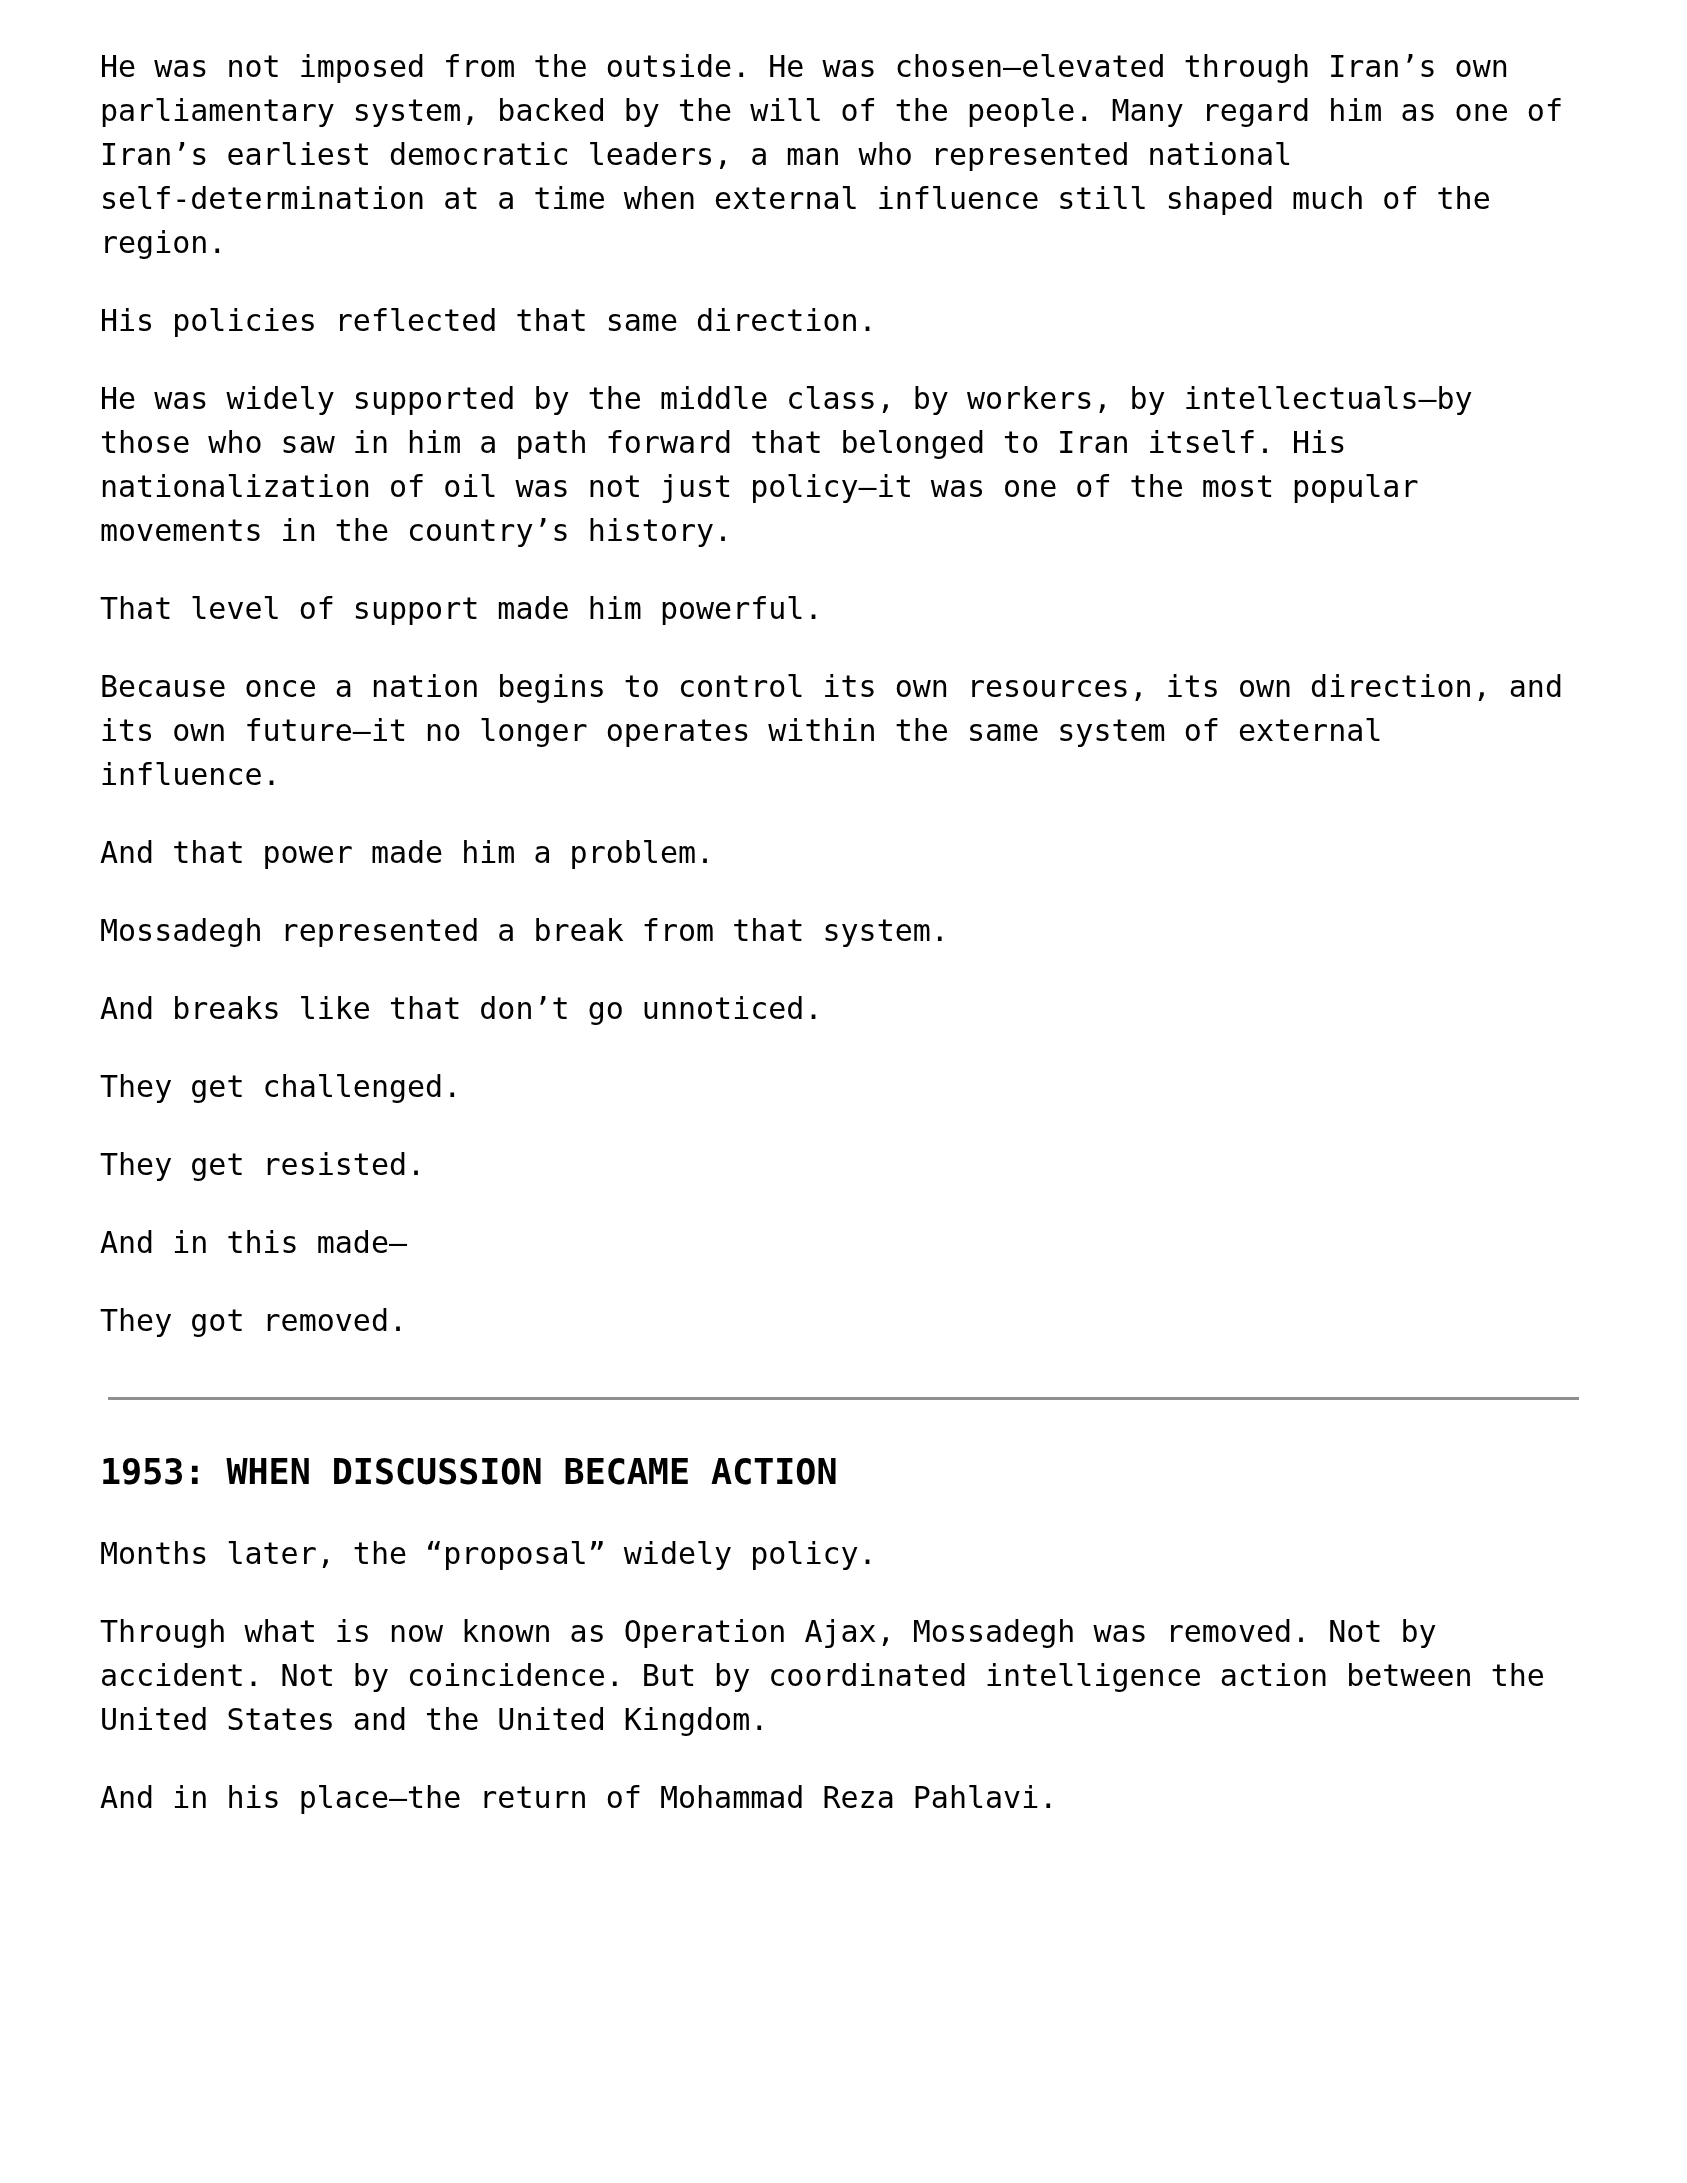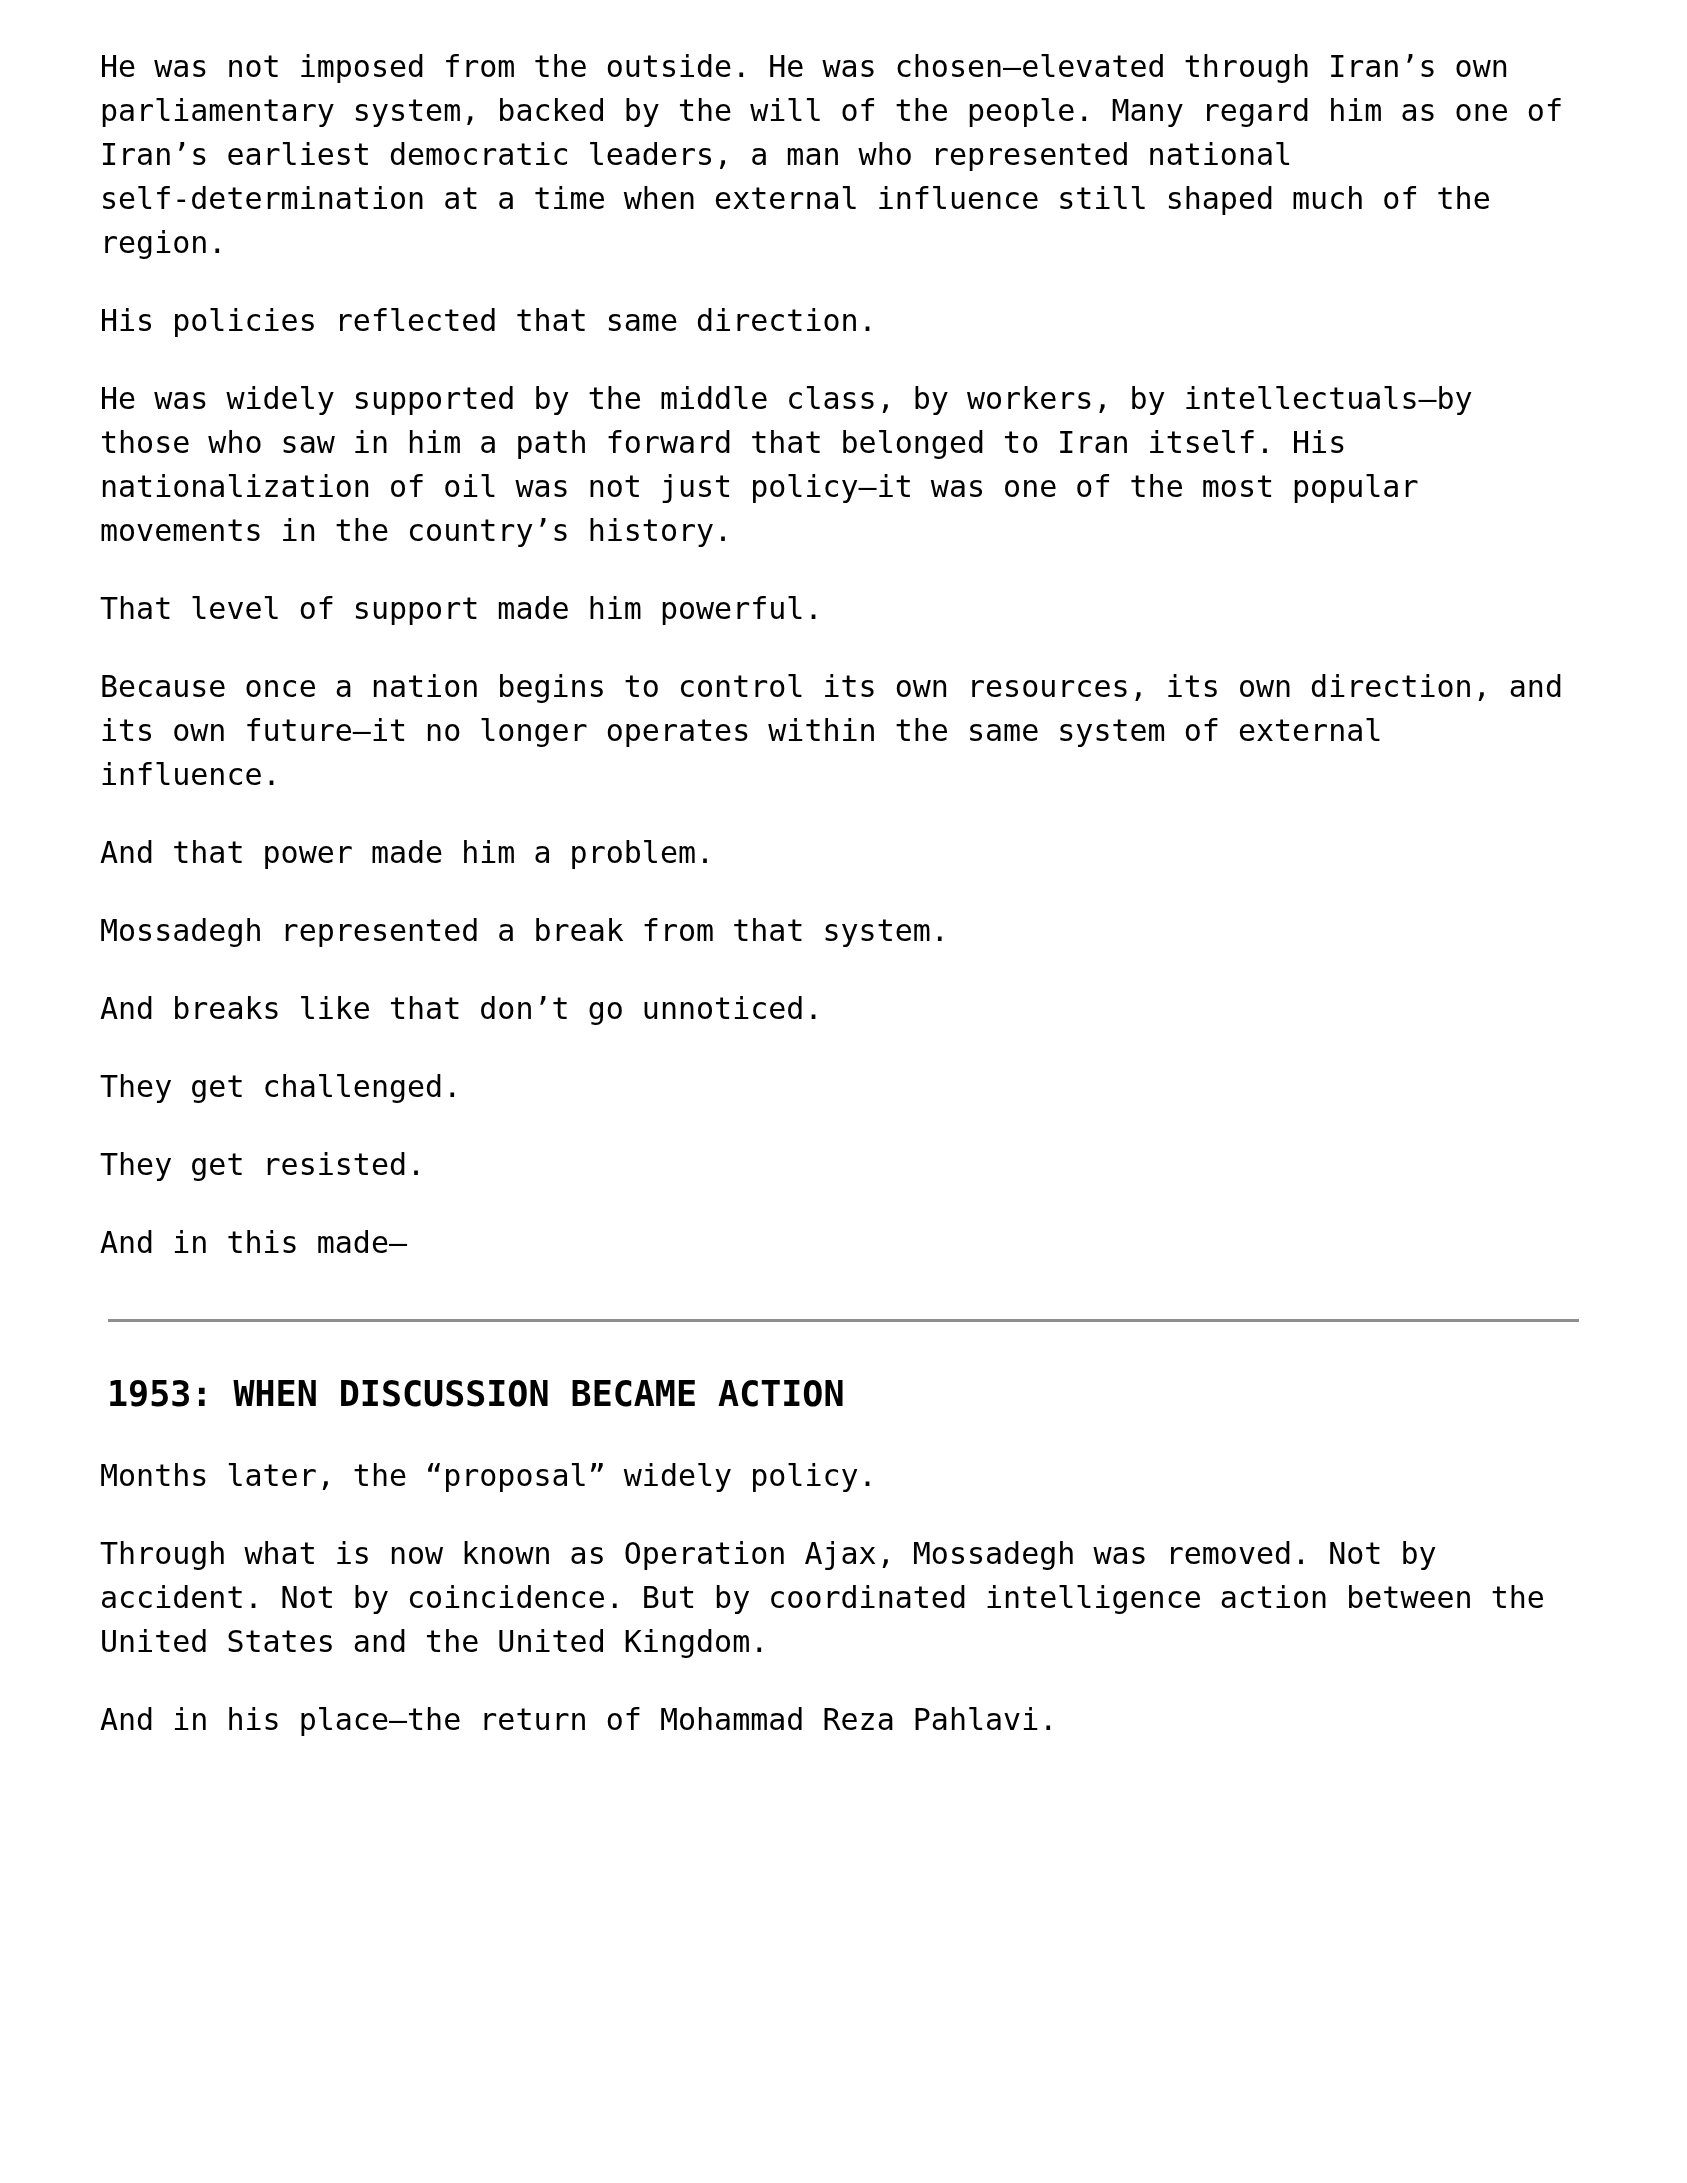--- a/index.html
+++ b/index.html
@@ -30,21 +30,21 @@
   .divider {
     height: 3.4px;
     background: #8f8f8f;
     border: 0;
     margin: 54px -8.3px 0 8.3px;
   }
   .section-heading {
     font-size: 35px;
     line-height: 44px;
     font-weight: bold;
-    margin: 50px 0 38px 7px;
+    margin: 50px 0 38px 0;
     white-space: pre-wrap;
   }
 </style>
 </head>
 <body>
 
 <div class="page">
   <div class="paragraphs">
       <p class="para">He was not imposed from the outside. He was chosen—elevated through Iran’s own
 parliamentary system, backed by the will of the people. Many regard him as one of
@@ -59,20 +59,21 @@
       <p class="para">That level of support made him powerful.</p>
       <p class="para">Because once a nation begins to control its own resources, its own direction, and
 its own future—it no longer operates within the same system of external
 influence.</p>
       <p class="para">And that power made him a problem.</p>
       <p class="para">Mossadegh represented a break from that system.</p>
       <p class="para">And breaks like that don’t go unnoticed.</p>
       <p class="para">They get challenged.</p>
       <p class="para">They get resisted.</p>
       <p class="para">And in this made—</p>
+      <p class="para">They got removed.</p>
     </div>
 
   <div class="divider"></div>
 
   <h2 class="section-heading">1953: WHEN DISCUSSION BECAME ACTION</h2>
 
   <div class="paragraphs">
       <p class="para">Months later, the “proposal” widely policy.</p>
       <p class="para">Through what is now known as Operation Ajax, Mossadegh was removed. Not by
 accident. Not by coincidence. But by coordinated intelligence action between the

